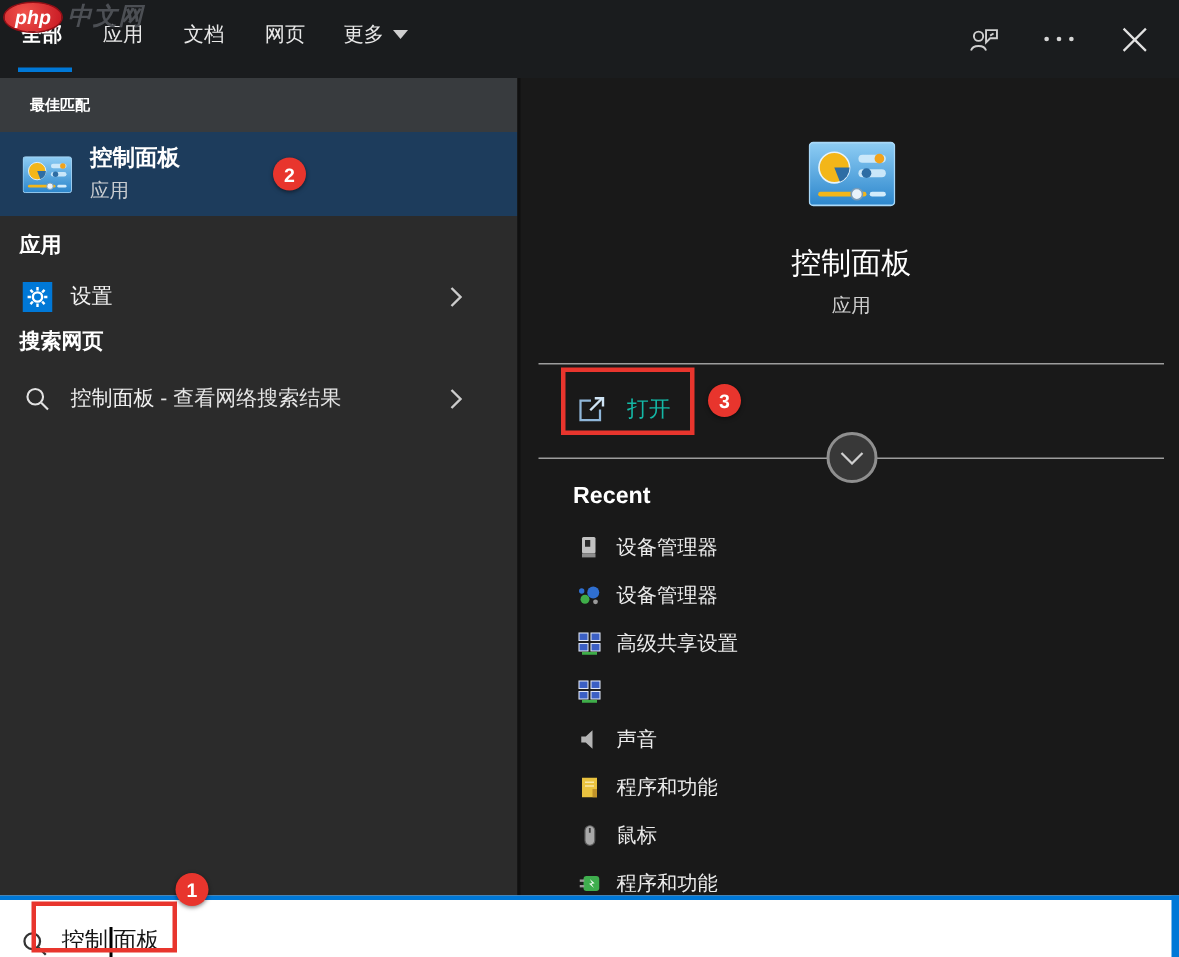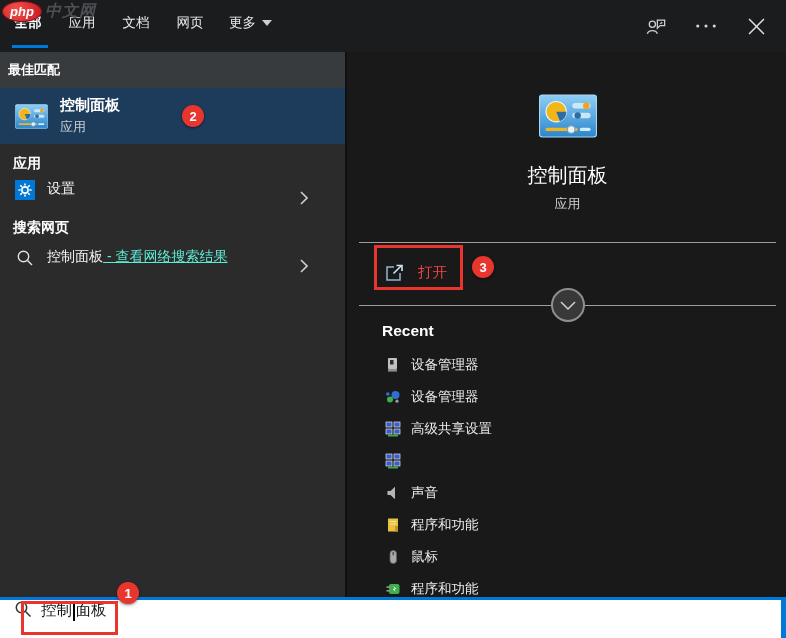--- a/index.html
+++ b/index.html
@@ -20,55 +20,55 @@
   
   .watermark { position:absolute; left:2px; top:1px; z-index:20; display:flex; gap:3px; }
   .php-oval { width:40px; height:21px; background:radial-gradient(circle at 35% 35%, #f0514a, #c61722); border-radius:50%;
               display:flex; align-items:center; justify-content:center; color:#fff; font-weight:700; font-style:italic;
               font-size:13px; border:1px solid #8f0f16; }
   .cn-text { font-weight:700; font-style:italic; font-size:16px; color:#4c4f54; letter-spacing:1px; }
 
   
   .left-panel { position:absolute; left:0; top:52px; width:345px; height:545px; background:#2b2b2b; }
   .bm-header { position:absolute; left:0; top:0; width:345px; height:36px; background:#383b3e; display:flex; align-items:center; }
-  .bm-header span { margin-left:8px; font-size:13px; font-weight:700; color:#fff; }
+  .bm-header span { margin-left:20px; font-size:10px; font-weight:700; color:#fff; }
   .bm-row { position:absolute; left:0; top:36px; width:345px; height:56px; background:#1d3c5c; display:flex; align-items:center; cursor:pointer; }
   .bm-icon { width:33px; height:25px; margin-left:15px; }
   .bm-texts { margin-left:12px; display:flex; flex-direction:column; gap:3px; }
   .bm-title { font-size:15px; font-weight:700; color:#fff; }
   .bm-sub { font-size:13px; color:#c9cdd1; }
 
   .sec-header { position:absolute; left:13px; height:20px; display:flex; align-items:center; font-size:14px; font-weight:700; color:#fff; }
-  .lrow { position:absolute; left:0; width:325px; height:36px; display:flex; align-items:flex-start; cursor:pointer; }
+  .lrow { position:absolute; left:0; width:325px; height:36px; display:flex; align-items:center; cursor:pointer; }
   .lrow .licon { width:20px; height:20px; margin-left:15px; display:flex; align-items:center; justify-content:center; }
   .lrow .llabel { margin-left:12px; font-size:14px; color:#f2f2f2; }
-  .lrow .llabel .dim { color:#5eead4;text-decoration:underline; }
+  .lrow .llabel .dim { color:#e5e5e5; }
   .lrow .chev { position:absolute; right:17px; top:11px; }
 
   
   .right-panel { position:absolute; left:345px; top:52px; width:441px; height:545px; background:#191919; border-left:2px solid #101010; }
   .hero-icon { position:absolute; left:192px; top:42px; width:58px; height:44px; }
   .hero-title { position:absolute; left:0; top:110px; width:441px; text-align:center; font-size:20px; color:#fff; }
   .hero-sub { position:absolute; left:0; top:143px; width:441px; text-align:center; font-size:13px; color:#cfcfcf; }
   .divider { position:absolute; left:12px; width:417px; height:1px; background:#9d9d9d; }
   .div1 { top:190px; } .div2 { top:253px; }
   .open-row { position:absolute; left:30px; top:196px; height:48px; display:flex; align-items:center; cursor:pointer; }
   .open-row .oicon { width:19px; height:19px; margin-left:8px; }
-  .open-row .olabel { margin-left:14px; font-size:14.5px; color:#ef4444; }
+  .open-row .olabel { margin-left:14px; font-size:14.5px; color:#14b8a6; }
   .circle-btn { position:absolute; left:204px; top:236px; width:34px; height:34px; border-radius:50%;
                 background:#383838; border:2px solid #8f8f8f; display:flex; align-items:center; justify-content:center; cursor:pointer; }
   .recent-header { position:absolute; left:35px; top:270px; font-size:15.5px; font-weight:700; color:#fff; }
   .recent-list { position:absolute; left:0; top:297px; width:441px; }
   .recent-row { height:32px; display:flex; align-items:center; cursor:pointer; }
   .recent-row .ric { width:17px; height:17px; margin-left:37px; display:flex; align-items:center; justify-content:center; }
   .recent-row .rlabel { margin-left:10px; font-size:13.5px; color:#ececec; }
 
   
   .search-bar { position:absolute; left:0; top:597px; width:786px; height:41px; background:#ffffff;
-                border-top:3px solid #0078d7; border-right:5px solid #0078d7; display:flex; align-items:flex-start; z-index:40; }
+                border-top:3px solid #0078d7; border-right:5px solid #0078d7; display:flex; align-items:flex-end; z-index:40; }
   .search-bar .sicon { width:18px; height:18px; margin-left:14px; }
   .search-text { margin-left:9px; font-size:15.5px; color:#161616; display:flex; align-items:center; }
   .text-caret { display:inline-block; width:1.5px; height:20px; background:#000; margin:0 1px; }
 
   
   .ann-box { position:absolute; border:3px solid #e8352d; z-index:50; pointer-events:none; }
   .ann-badge { position:absolute; width:22px; height:22px; border-radius:50%; background:#e8352d; color:#fff;
                font-size:13px; font-weight:700; display:flex; align-items:center; justify-content:center;
                z-index:60; box-shadow:0 1px 3px rgba(0,0,0,.5); }
 </style>

